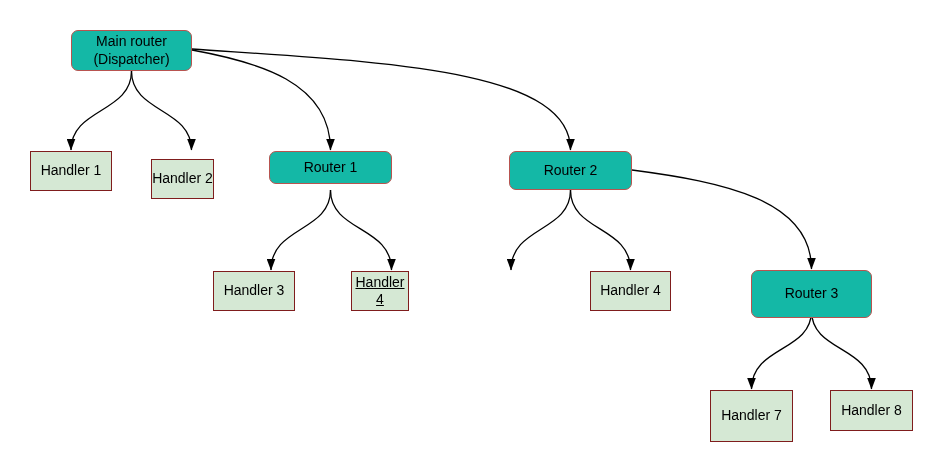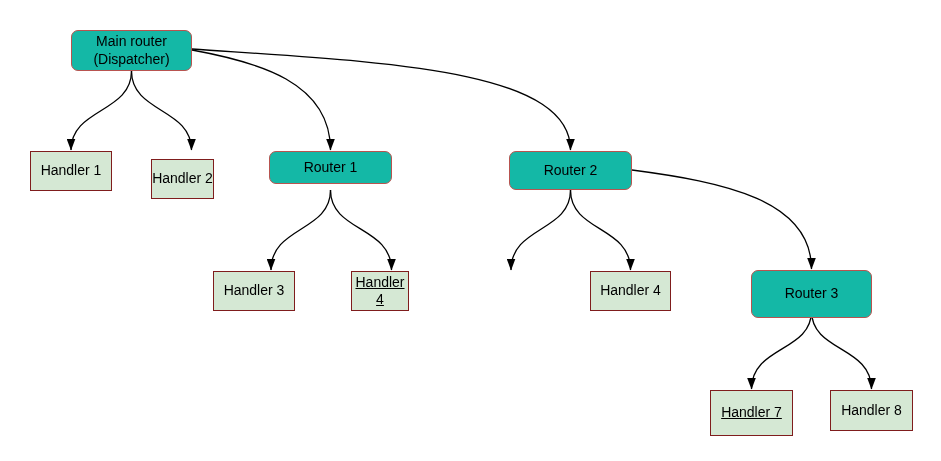--- a/index.html
+++ b/index.html
@@ -85,17 +85,17 @@
 
   <div class="node handler" style="left:213px; top:271px; width:82px; height:40px;">Handler 3</div>
 
   <div class="node handler" style="left:351px; top:271px; width:58px; height:40px;text-decoration:underline;">Handler 4</div>
 
 
   <div class="node handler" style="left:590px; top:271px; width:81px; height:40px;">Handler 4</div>
 
   <div class="node router" style="left:751px; top:270px; width:121px; height:48px;">Router 3</div>
 
-  <div class="node handler" style="left:710px; top:390px; width:83px; height:46px;text-decoration:underline;">Handler 7</div>
+  <div class="node handler" style="left:710px; top:390px; width:83px; height:52px;">Handler 7</div>
 
   <div class="node handler" style="left:830px; top:390px; width:83px; height:41px;">Handler 8</div>
 
 </div>
 
 </body></html>

